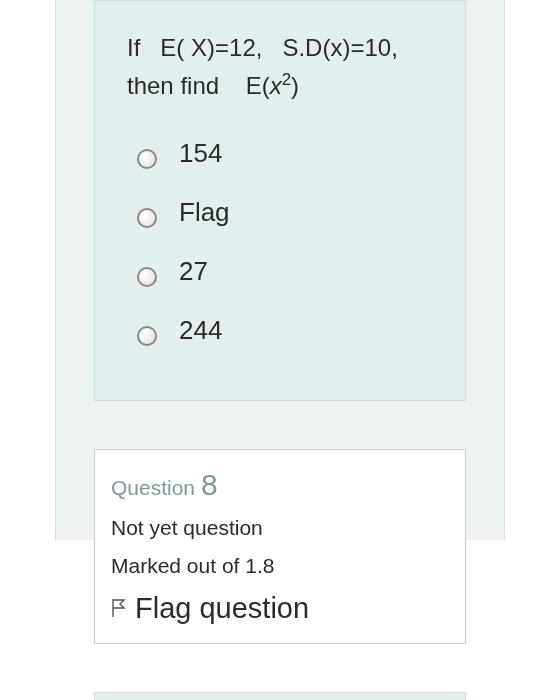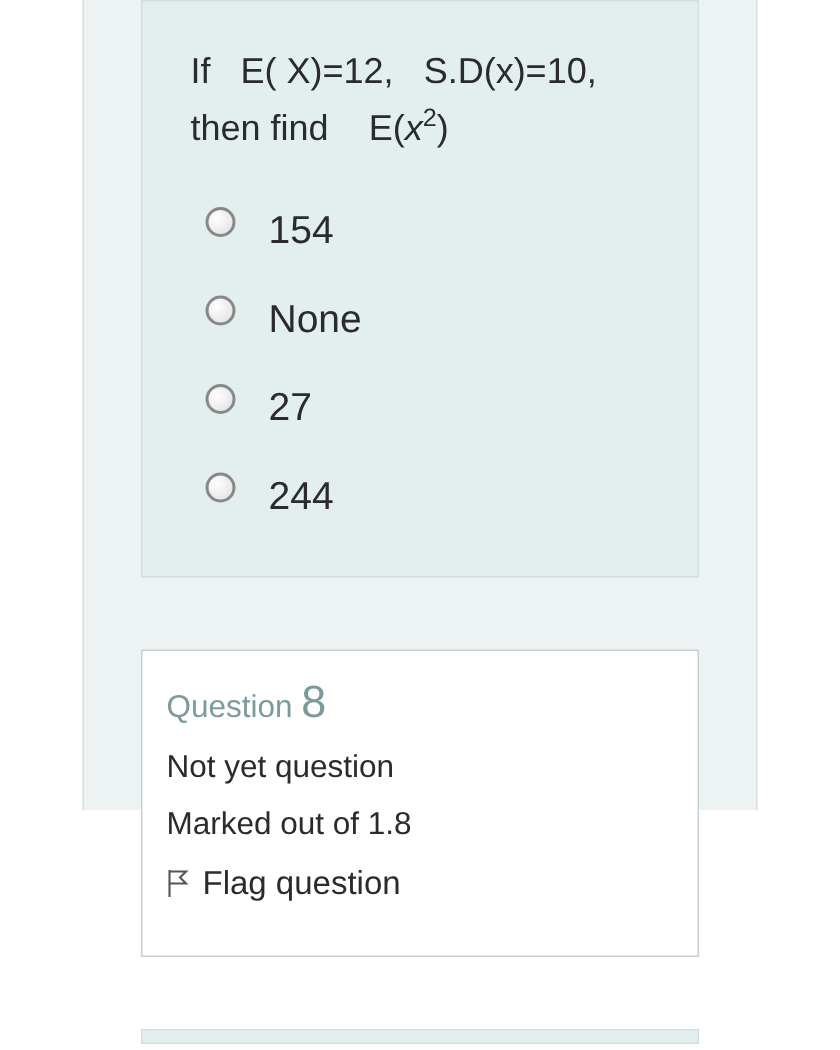--- a/index.html
+++ b/index.html
@@ -42,45 +42,45 @@
     .question-text sup {
       font-size: 0.7em;
       vertical-align: super;
       line-height: 0;
     }
     .options {
       padding-left: 10px;
     }
     .option-row {
       display: flex;
-      align-items: flex-start;
+      align-items: flex-end;
       margin-bottom: 28px;
     }
     .option-row:last-child {
-      margin-bottom: 0;
+      margin-bottom: 16px;
     }
     .radio {
       width: 20px;
       height: 20px;
       border: 2px solid #888;
       border-radius: 50%;
       background: radial-gradient(circle at 35% 35%, #ffffff 0%, #e8e8e8 70%);
       margin-right: 22px;
       flex-shrink: 0;
       cursor: pointer;
     }
     .option-label {
       font-size: 26px;
       color: #2b2b2b;
     }
     .info-card {
       background: #ffffff;
       border: 1px solid #c8cfd1;
       margin-top: 48px;
-      padding: 18px 16px 35px 16px;
+      padding: 18px 16px 18px 16px;
     }
     .info-q-line {
       font-size: 21px;
       color: #7d9a9b;
       margin-bottom: 14px;
       font-weight: 400;
     }
     .info-q-line .qnum {
       font-size: 30px;
       color: #7d9a9b;
@@ -88,21 +88,21 @@
       vertical-align: baseline;
     }
     .info-line {
       font-size: 21px;
       color: #2b2b2b;
       margin-bottom: 14px;
       font-weight: 400;
     }
     .flag-row {
       display: flex;
-      font-size: 22px;
+      font-size: 29px;
       color: #2b2b2b;
       cursor: pointer;
     }
     .flag-icon {
       margin-right: 8px;
       display: inline-flex;
       align-items: center;
     }
     .flag-icon svg {
       width: 16px;
@@ -129,21 +129,21 @@
       <span class="expr"><span>E(</span><i>x</i><sup>2</sup><span>)</span></span>
     </div>
 
     <div class="options">
       <div class="option-row">
         <div class="radio"></div>
         <div class="option-label">154</div>
       </div>
       <div class="option-row">
         <div class="radio"></div>
-        <div class="option-label">None</div>
+        <div class="option-label">Flag</div>
       </div>
       <div class="option-row">
         <div class="radio"></div>
         <div class="option-label">27</div>
       </div>
       <div class="option-row">
         <div class="radio"></div>
         <div class="option-label">244</div>
       </div>
     </div>

